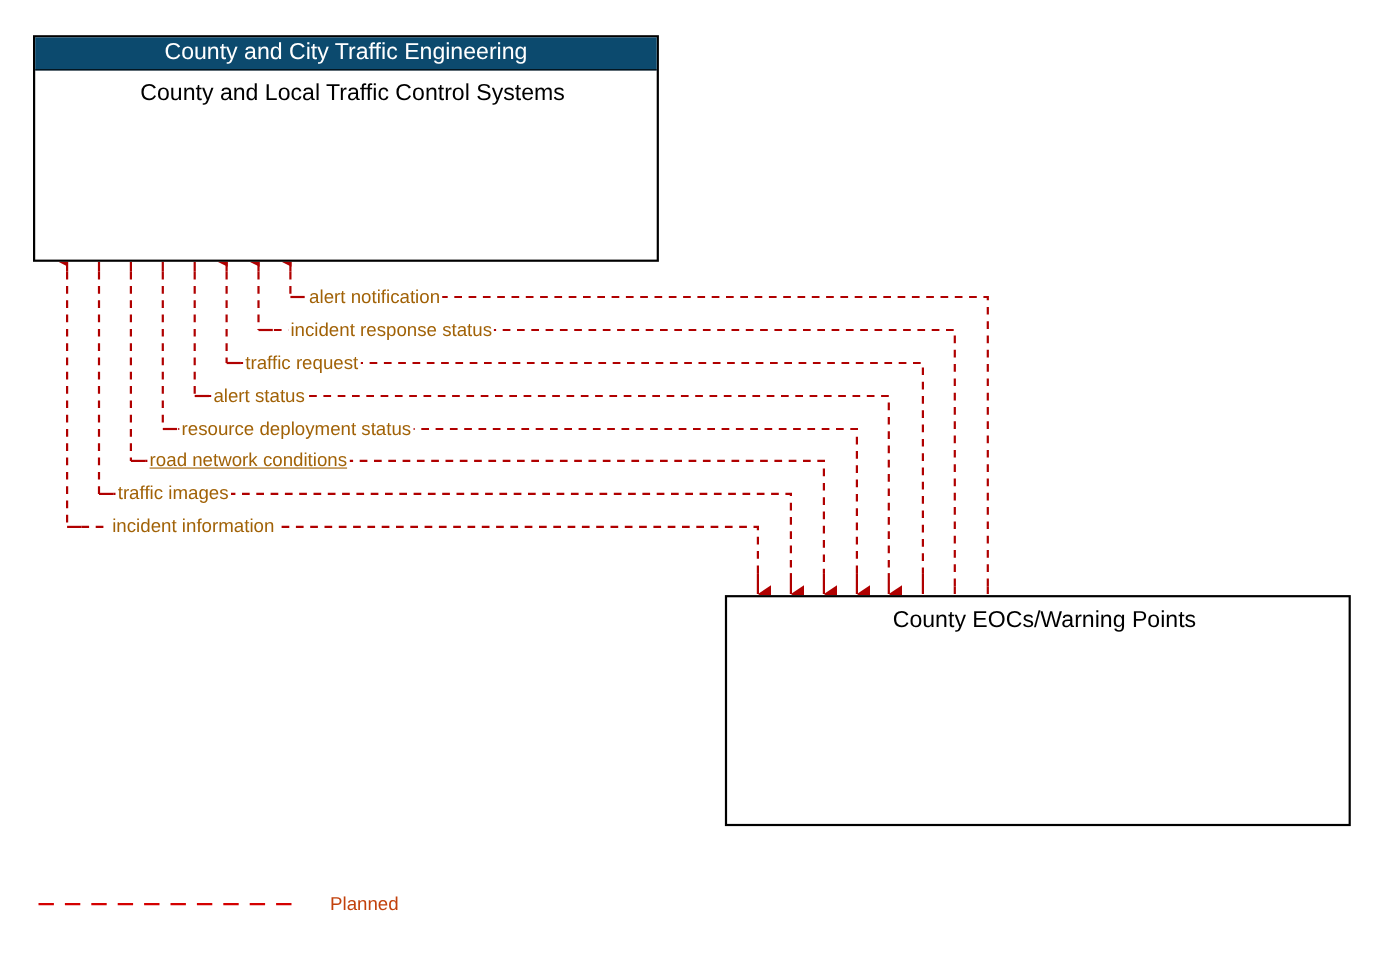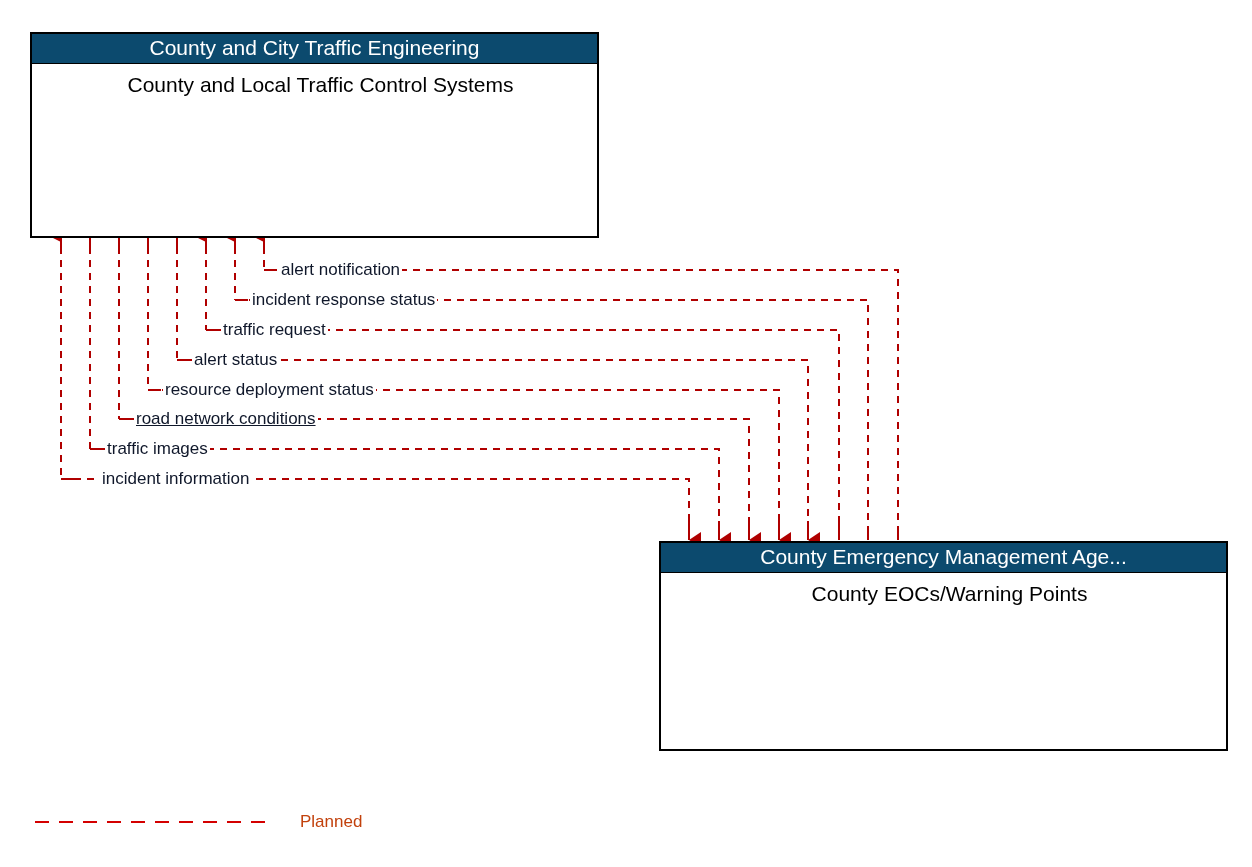--- a/index.html
+++ b/index.html
@@ -42,21 +42,21 @@
     color: #000000;
     font-size: 21px;
     line-height: 26px;
     text-align: center;
     padding: 8px 6px 0 6px;
     box-sizing: border-box;
     margin-left: 12px;
   }
   .flow-label {
     position: absolute;
-    color: #0f172a;
+    color: #a16207;
     font-size: 17px;
     line-height: 17px;
     white-space: nowrap;
     background: #ffffff;
     padding: 0 2px;
   }
   .legend-label {
     position: absolute;
     color: #c2410c;
     font-size: 17px;
@@ -142,27 +142,26 @@
 
   <path d="M35 822 L265 822" stroke="#D40000" stroke-width="2" fill="none" stroke-dasharray="14,10"></path>
 </svg>
 
 <div class="node" style="left:30px; top:32px; width:569px; height:206px;">
   <div class="node-title">County and City Traffic Engineering</div>
   <div class="node-body">County and Local Traffic Control Systems</div>
 </div>
 
 <div class="node" style="left:659px; top:541px; width:569px; height:210px;">
-  <div class="node-title">County Emergency Management Age...</div>
   <div class="node-body">County EOCs/Warning Points</div>
 </div>
 
 <div class="flow-label" style="left:279px; top:261px;">alert notification</div>
 
-<div class="flow-label" style="left:250px; top:291px;text-align:center;">incident response status</div>
+<div class="flow-label" style="left:262px; top:291px;text-align:center;">incident response status</div>
 
 <div class="flow-label" style="left:221px; top:321px;">traffic request</div>
 
 <div class="flow-label" style="left:192px; top:351px;">alert status</div>
 
 <div class="flow-label" style="left:163px; top:381px;">resource deployment status</div>
 
 <div class="flow-label" style="left:134px; top:410px;text-decoration:underline;">road network conditions</div>
 
 <div class="flow-label" style="left:105px; top:440px;">traffic images</div>

